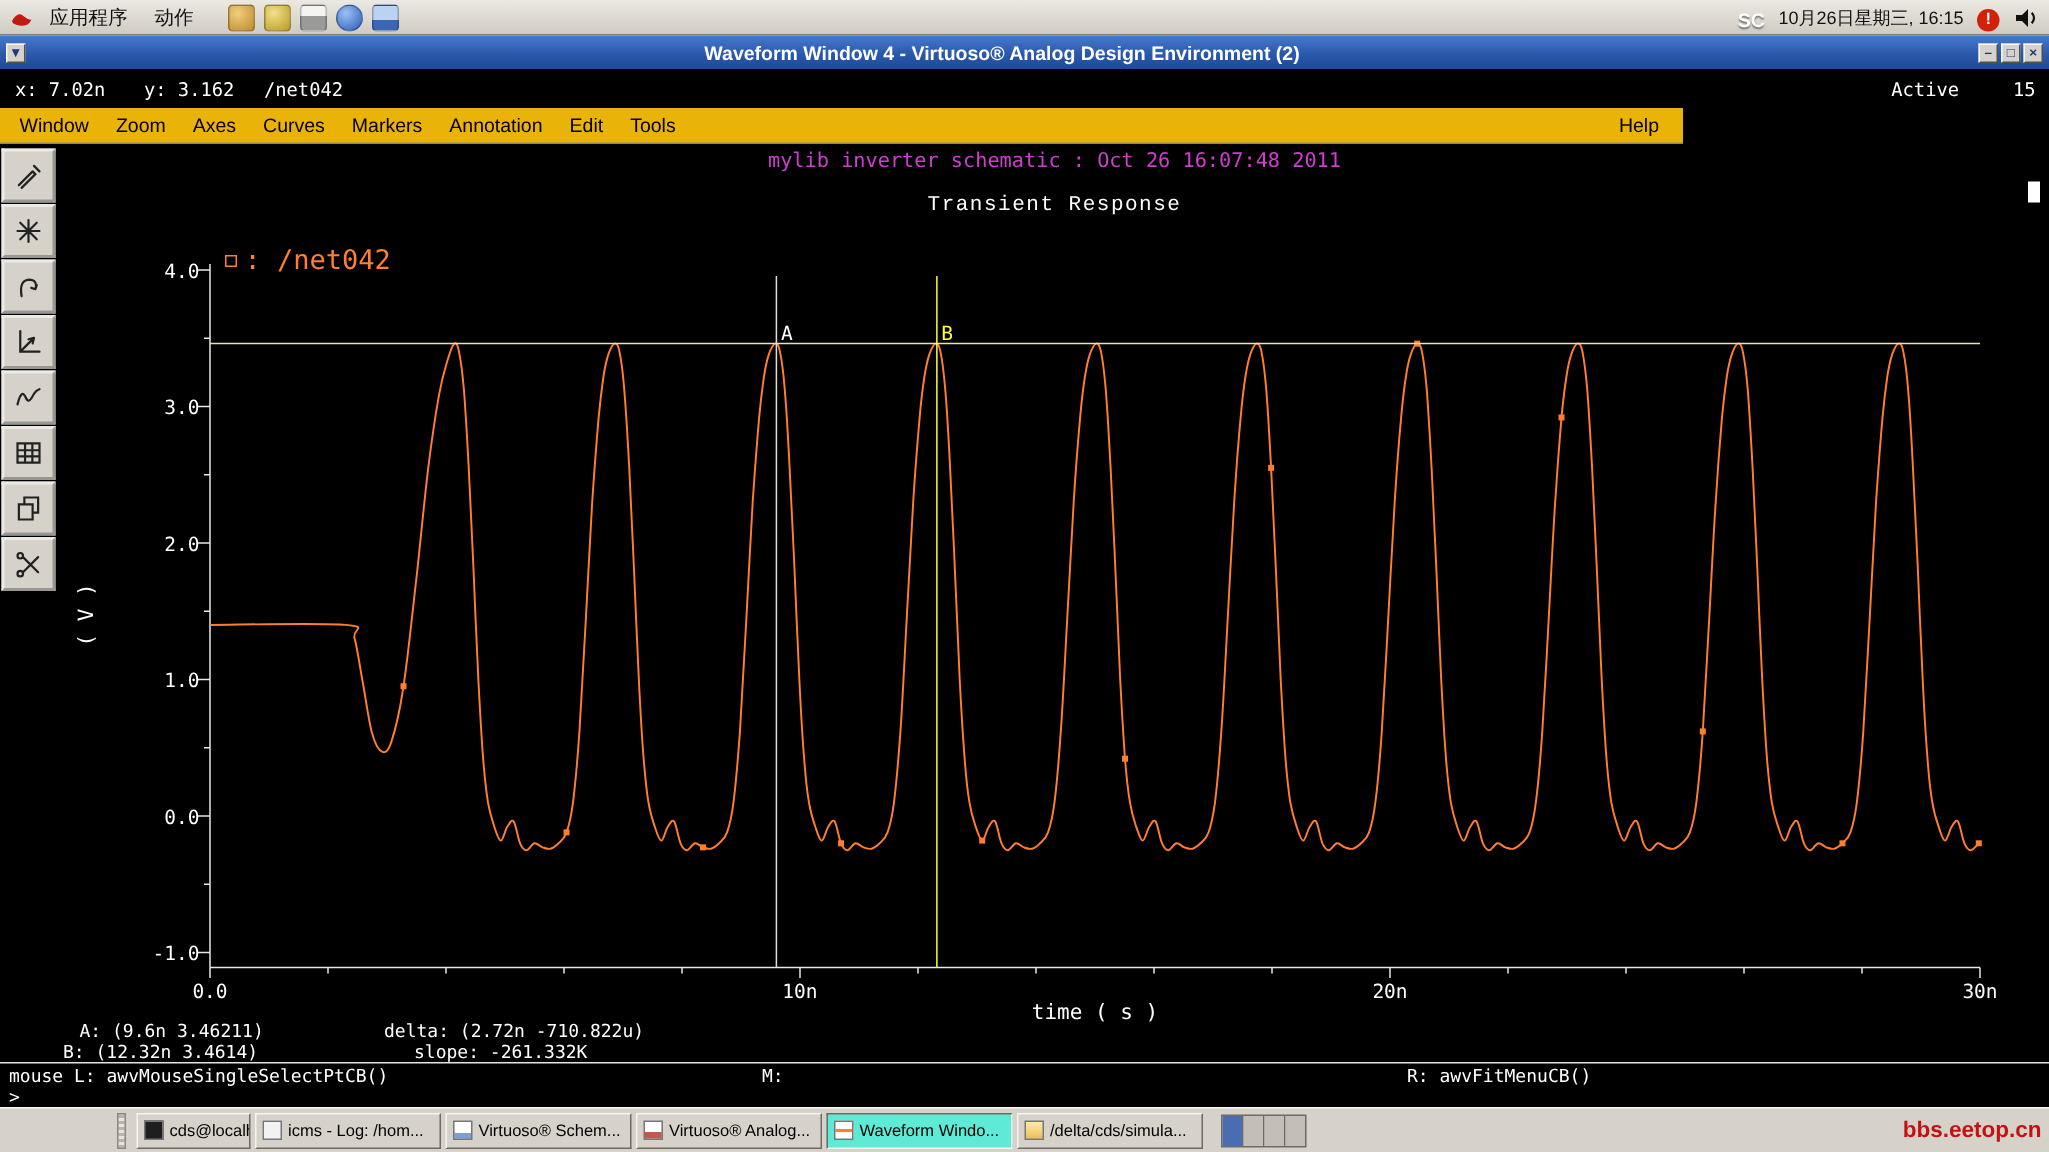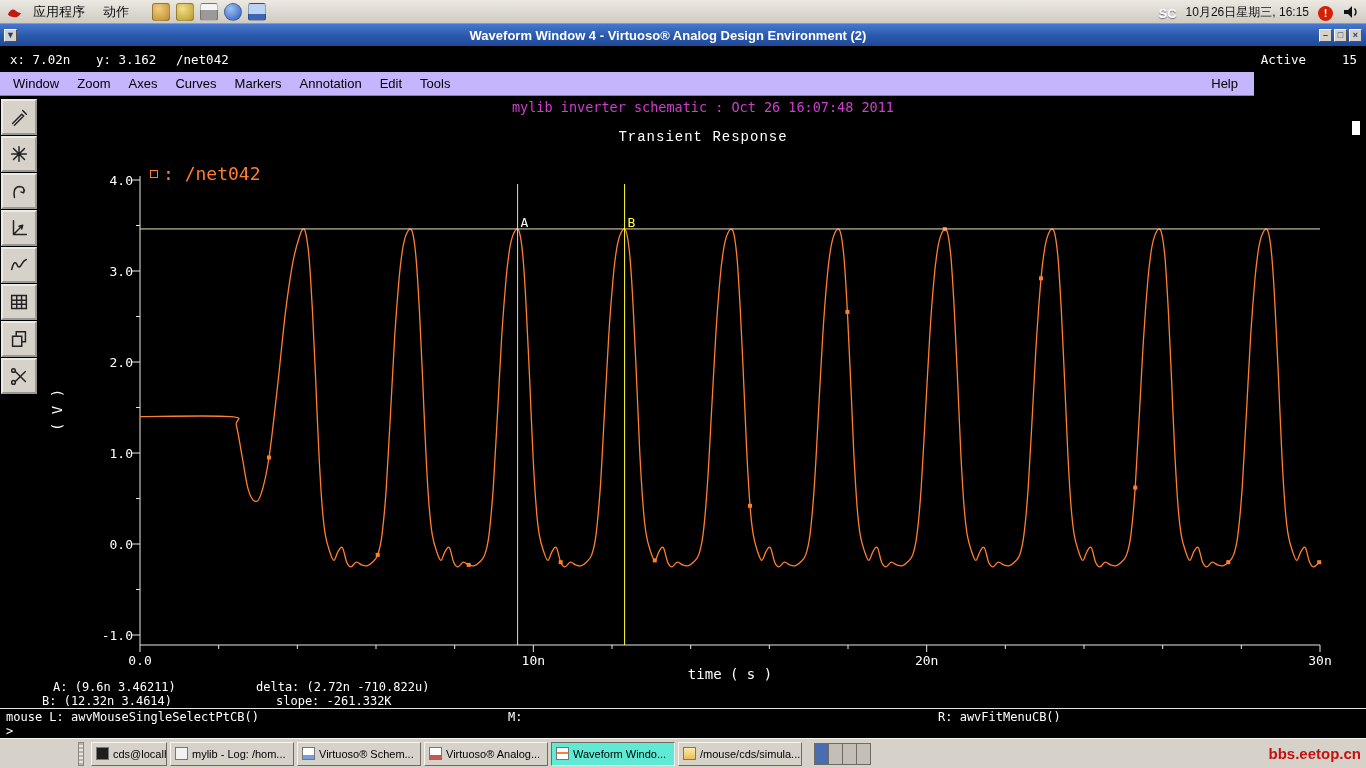--- a/index.html
+++ b/index.html
@@ -36,22 +36,22 @@
     text-align:center;color:#1d3a7a;font-weight:bold;}
   .title-text{flex:1;text-align:center;}
   .tb-left{margin-left:4px;} .tb-right{display:flex;gap:2px;margin-right:4px;}
 
   
   .coord-strip{left:0;top:46px;width:1366px;height:26px;background:#000;color:#fff;
     font-family:"DejaVu Sans Mono",monospace;font-size:12.5px;}
   .coord-strip span{position:absolute;top:6px;}
 
   
-  .menu-bar{left:0;top:72px;width:1254px;height:24px;box-sizing:border-box;
-    background:#c4b5fd;border-bottom:1px solid #8a8680;display:flex;align-items:center;
+  .menu-bar{left:0;top:72px;width:1122px;height:24px;box-sizing:border-box;
+    background:#eab308;border-bottom:1px solid #8a8680;display:flex;align-items:center;
     font-size:13px;color:#000;padding:0 4px;}
   .menu-item{padding:0 9px;}
   .help-item{margin-left:auto;padding-right:12px;}
 
   
   .toolbar{left:1px;top:99px;display:flex;flex-direction:column;gap:1px;}
   .tool-btn{width:36px;height:36px;background:#d6d2c9;border:2px outset #eceae5;
     box-sizing:border-box;display:flex;align-items:center;justify-content:center;}
   .tool-btn svg{stroke:#222;fill:none;stroke-width:1.6;stroke-linecap:round;}
 
@@ -297,37 +297,37 @@
 </div>
 
 <div class="abs taskbar">
   <div class="tb-handle"></div>
   <div class="task-btn w76">
     <div class="ti ti-term"></div>
     <span>cds@localhost:~..</span>
   </div>
   <div class="task-btn w124">
     <div class="ti ti-log"></div>
-    <span>mylib - Log: /hom...</span>
+    <span>icms - Log: /hom...</span>
   </div>
   <div class="task-btn w124">
     <div class="ti ti-schem"></div>
     <span>Virtuoso® Schem...</span>
   </div>
   <div class="task-btn w124">
     <div class="ti ti-analog"></div>
     <span>Virtuoso® Analog...</span>
   </div>
   <div class="task-btn w124 active">
     <div class="ti ti-wave"></div>
     <span>Waveform Windo...</span>
   </div>
   <div class="task-btn w124">
     <div class="ti ti-folder"></div>
-    <span>/mouse/cds/simula...</span>
+    <span>/delta/cds/simula...</span>
   </div>
   <div class="pager">
     <div class="ws active"></div>
     <div class="ws"></div>
     <div class="ws"></div>
     <div class="ws"></div>
   </div>
   <div class="watermark">bbs.eetop.cn</div>
 </div>
 

